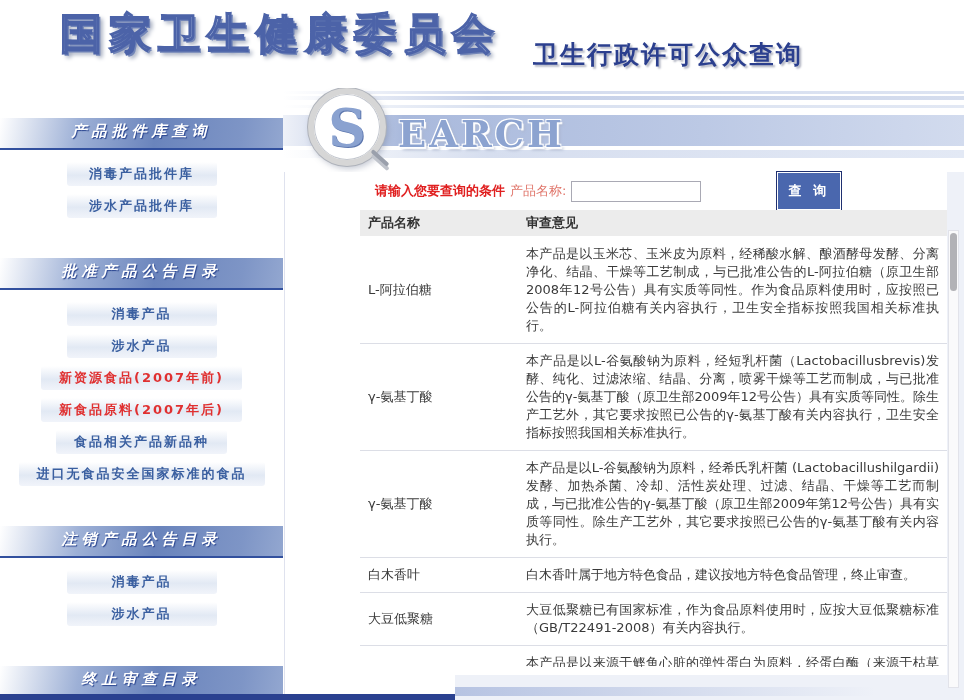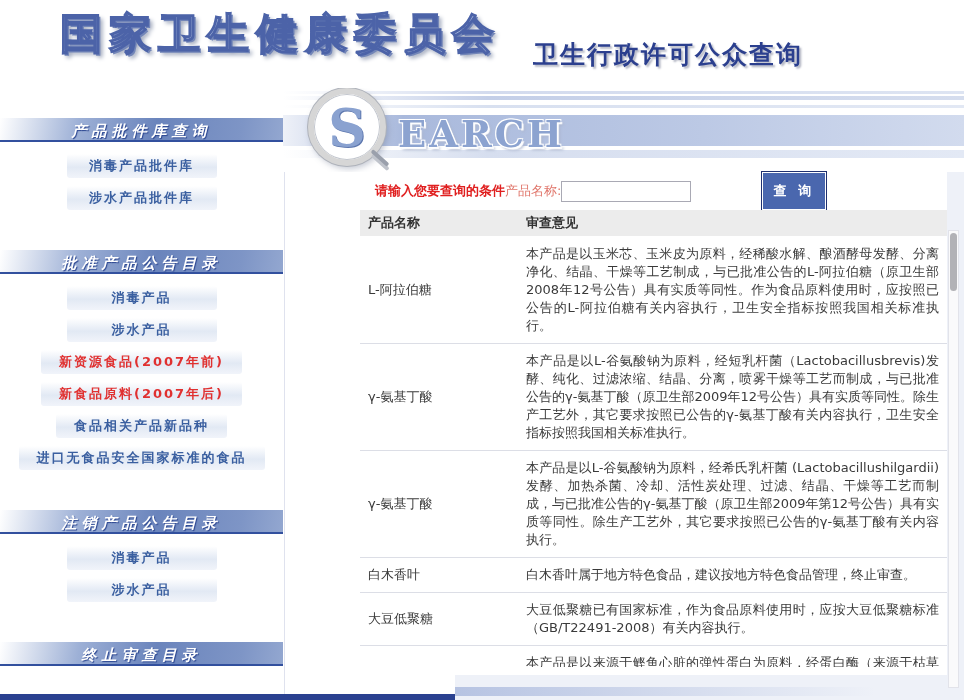--- a/index.html
+++ b/index.html
@@ -59,21 +59,21 @@
     transform:rotate(42deg); border-radius:2px; box-shadow:3px 3px 0 #c0c4cc; }
   #search-word {
     left:115px; top:24px;
     font-family:"DejaVu Serif", "Liberation Serif", serif;
     font-size:37px; font-weight:bold; letter-spacing:3px; color:#8ca3d0;
     text-shadow:-1px -1px 0 #ffffff, 1px -1px 0 #ffffff, -1px 1px 0 #ffffff,
                  2px 2px 1px #ffffff, 3px 3px 3px #aab4cc;
   }
 
   
-  #search-row { left:375px; top:178px; height:26px; display:flex; align-items:center; }
+  #search-row { left:375px; top:178px; height:26px; display:flex; align-items:center; gap:5px; }
   #search-prompt { color:#e02020; font-weight:bold; font-size:13px; }
   #field-label   { color:#e0756a; font-size:13px; }
   #product-name-input {
     width:130px; height:21px; border:1px solid #a9a9b4; background:#ffffff;
     font-size:13px; padding:0 3px; outline:none;
   }
   #query-button {
     margin-left:70px;
     width:66px; height:40px;
     background:#4a67ae;
@@ -105,21 +105,21 @@
     background:#fafafb; border:1px solid #e2e3ea;
   }
   #scrollbar-thumb {
     position:absolute; left:1px; top:2px; width:7px; height:58px;
     background:#b2b2b6; border-radius:4px;
   }
 
   
   #sidebar-nav { left:0; top:88px; width:283px; }
   .section-header {
-    margin-top:26px; height:24px; line-height:27px; text-align:center;
+    margin-top:26px; height:32px; line-height:27px; text-align:center;
     background:linear-gradient(100deg, #ffffff 0%, #9db0d6 28%, #6a84bc 55%, #7e95c6 85%, #93a7d0 100%);
     border-bottom:2px solid #32509e;
     color:#ffffff; font-size:15px; font-weight:bold; font-style:italic; letter-spacing:5px;
     text-shadow:1px 1px 1px #2a4590;
   }
   .section-header:first-child { margin-top:30px; }
   .section-items { padding:8px 0 2px 0; text-align:center; }
   .sidebar-pill { margin:4px auto 8px auto; display:block; width:max-content; }
   .sidebar-link {
     display:inline-block; min-width:150px; padding:3px 18px;

